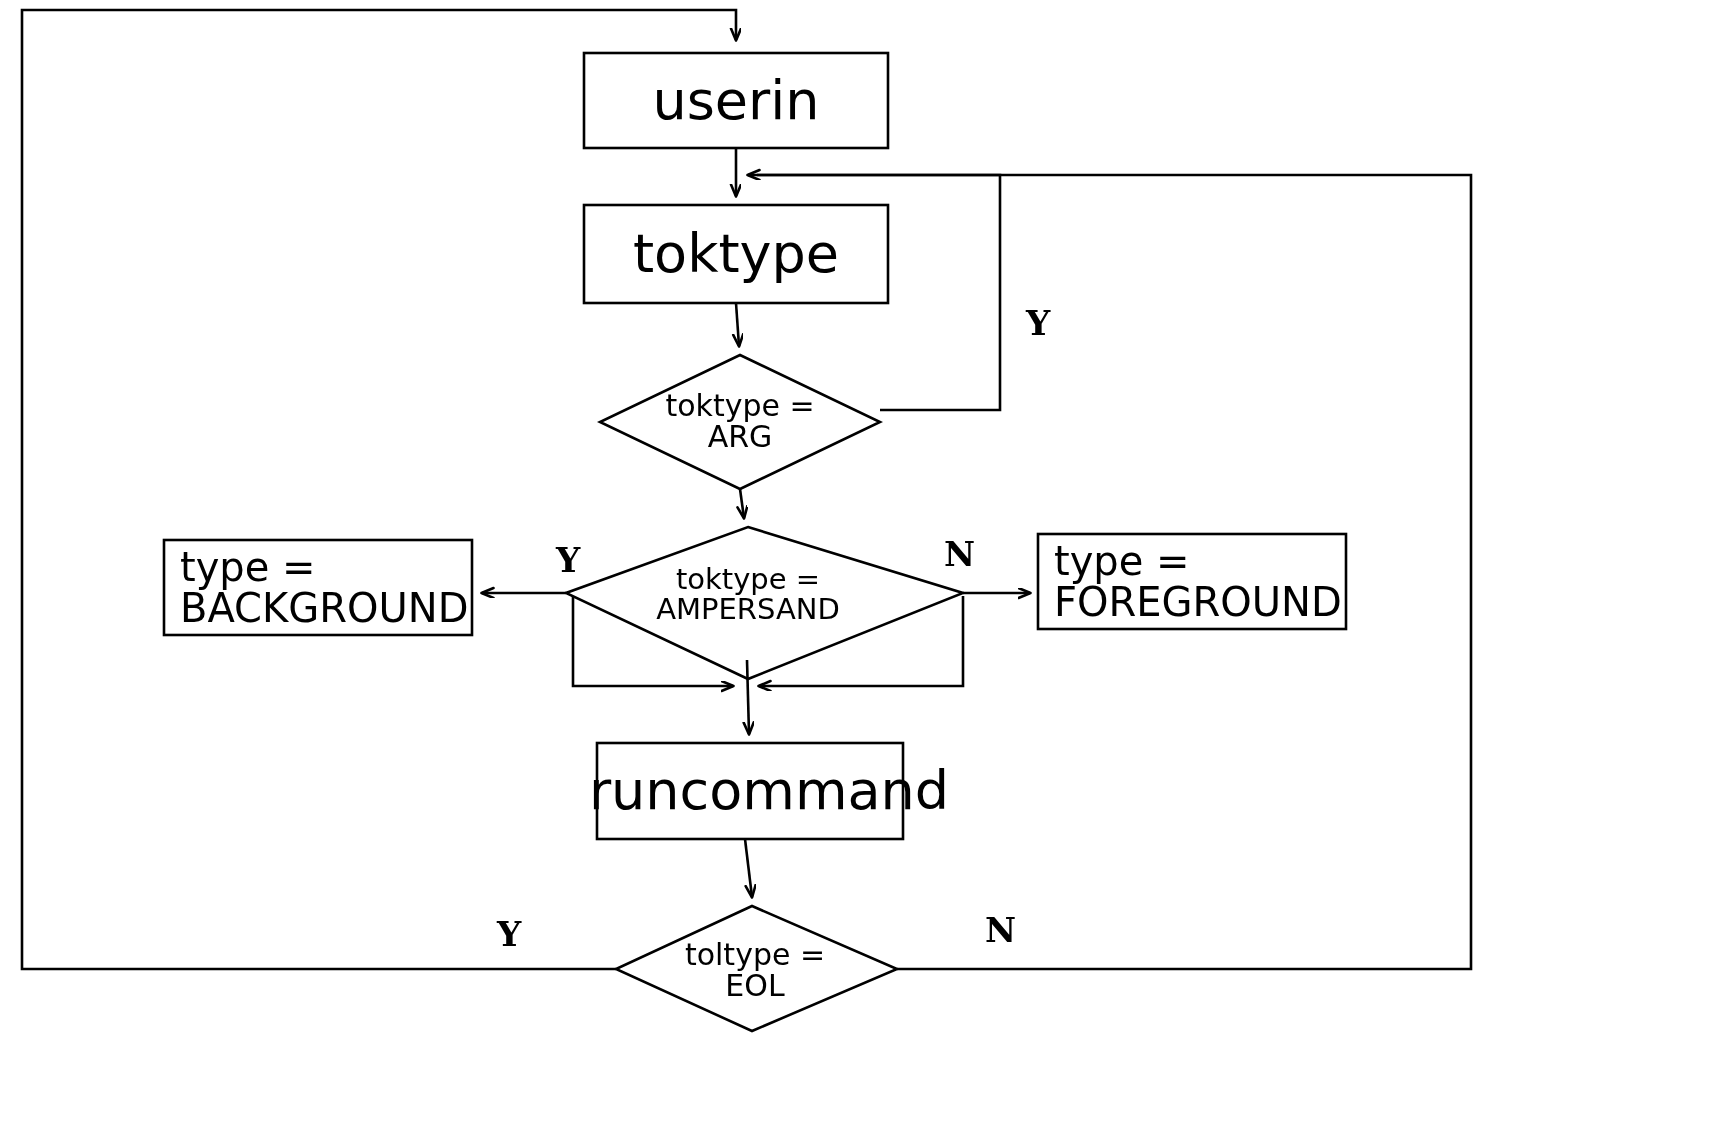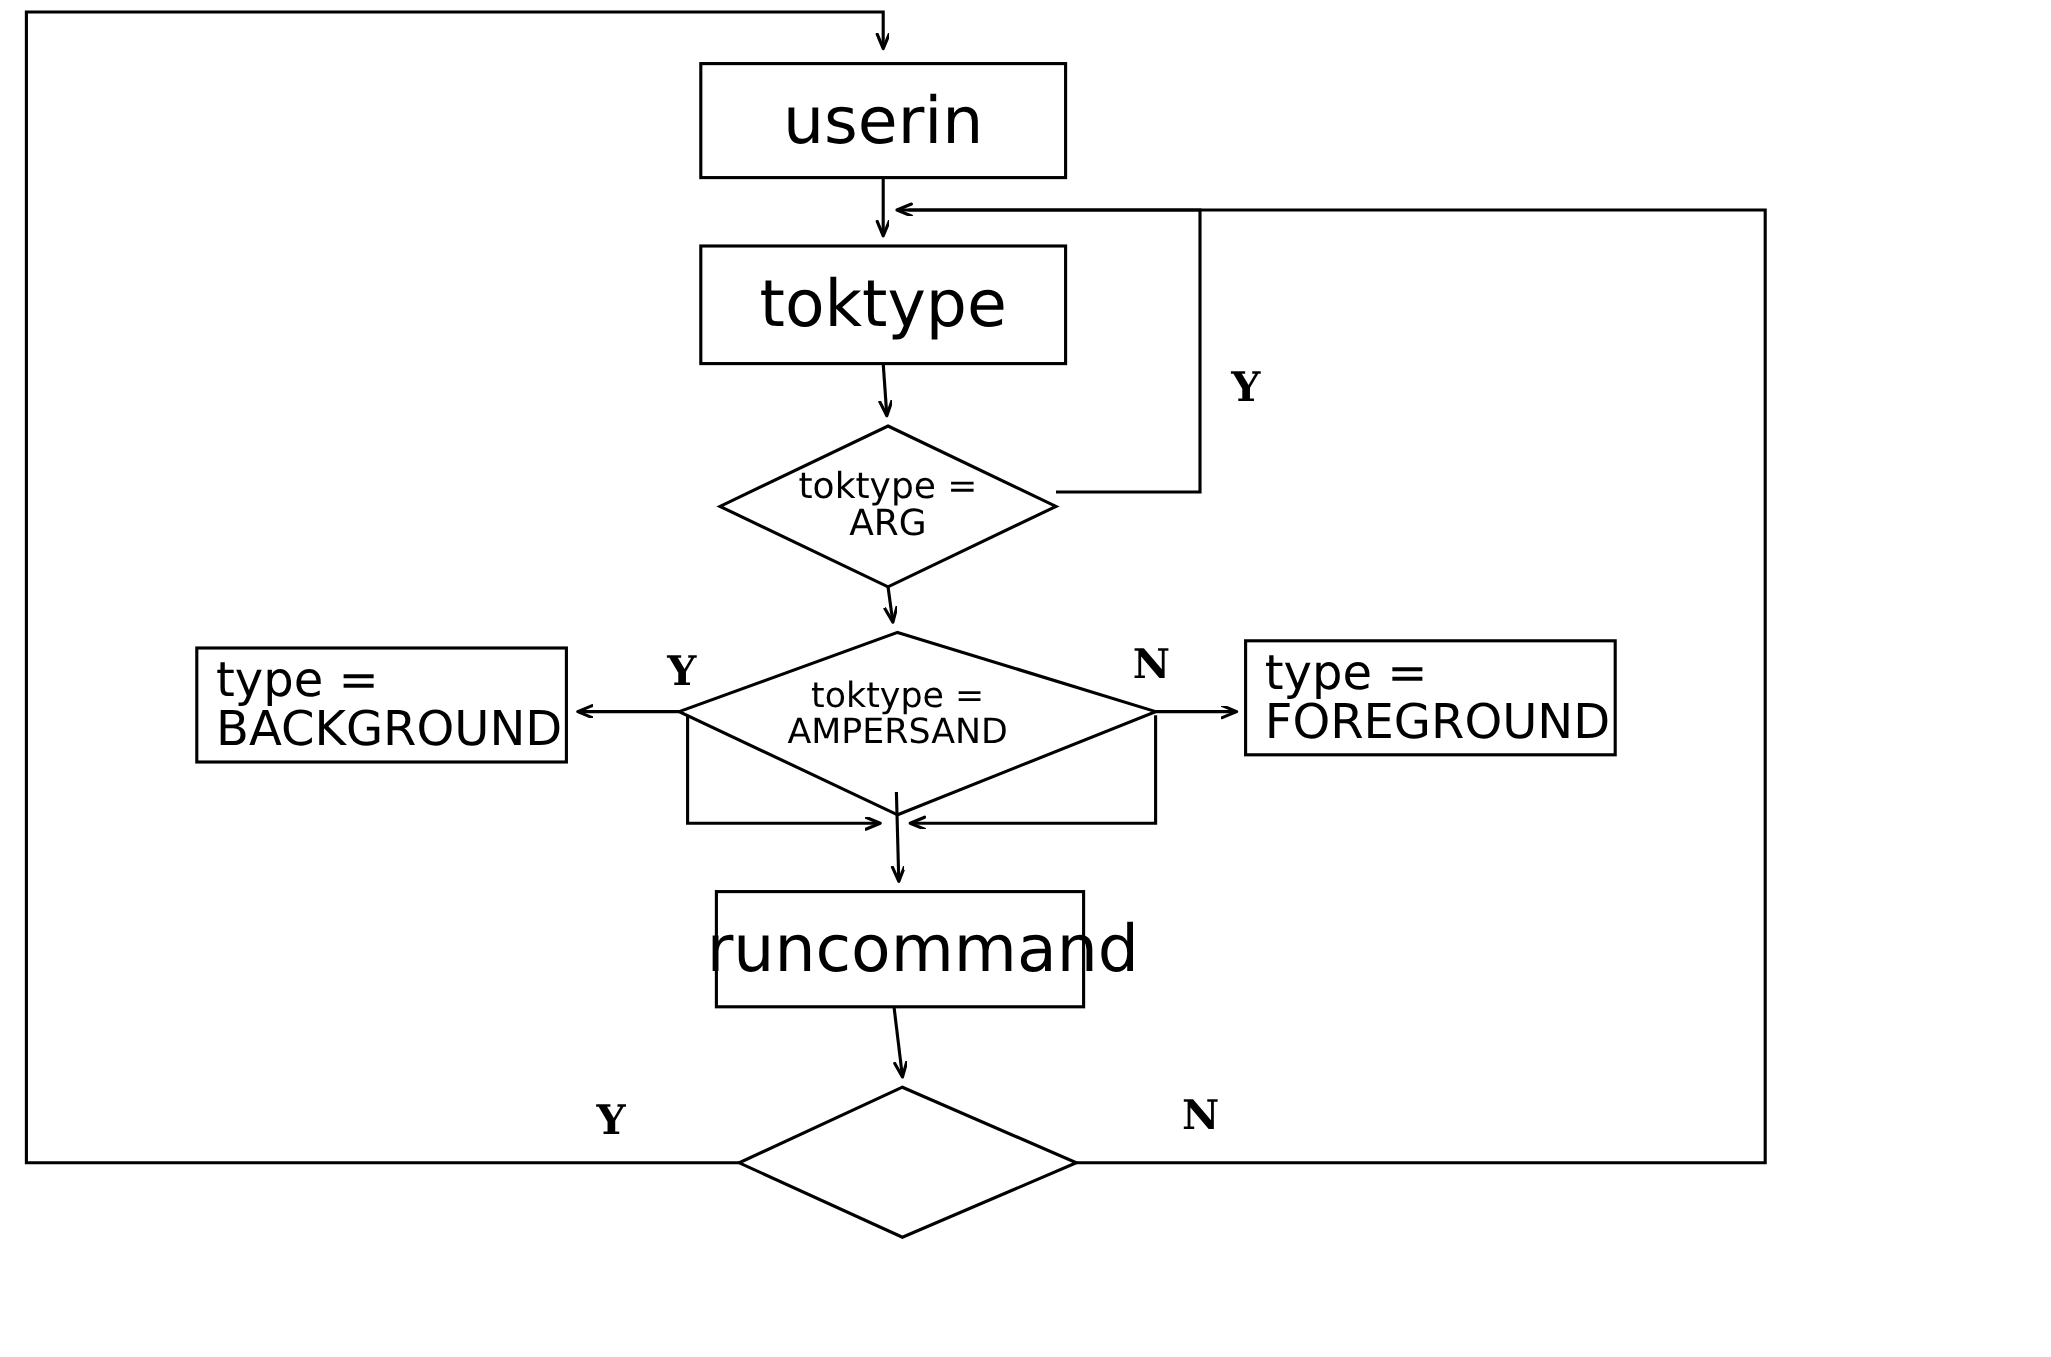--- a/index.html
+++ b/index.html
@@ -130,20 +130,22 @@
 AMPERSAND</div>
 
   <div class="node-label io-box-label" style="left:164px; top:540px; width:308px; height:95px;">type =
 BACKGROUND</div>
 
   <div class="node-label io-box-label" style="left:1038px; top:534px; width:308px; height:95px;">type =
 FOREGROUND</div>
 
   <div class="node-label proc-box-label" style="left:597px; top:743px; width:306px; height:96px;margin-left:19px;">runcommand</div>
 
+  <div class="node-label diamond-label" style="left:640px; top:932px; width:230px; height:78px;">toltype =
+EOL</div>
 
   <div class="branch-label" style="left:1026px; top:303px;">Y</div>
 
   <div class="branch-label" style="left:556px; top:540px;">Y</div>
 
   <div class="branch-label" style="left:944px; top:534px;">N</div>
 
   <div class="branch-label" style="left:497px; top:914px;">Y</div>
 
   <div class="branch-label" style="left:985px; top:910px;">N</div>

